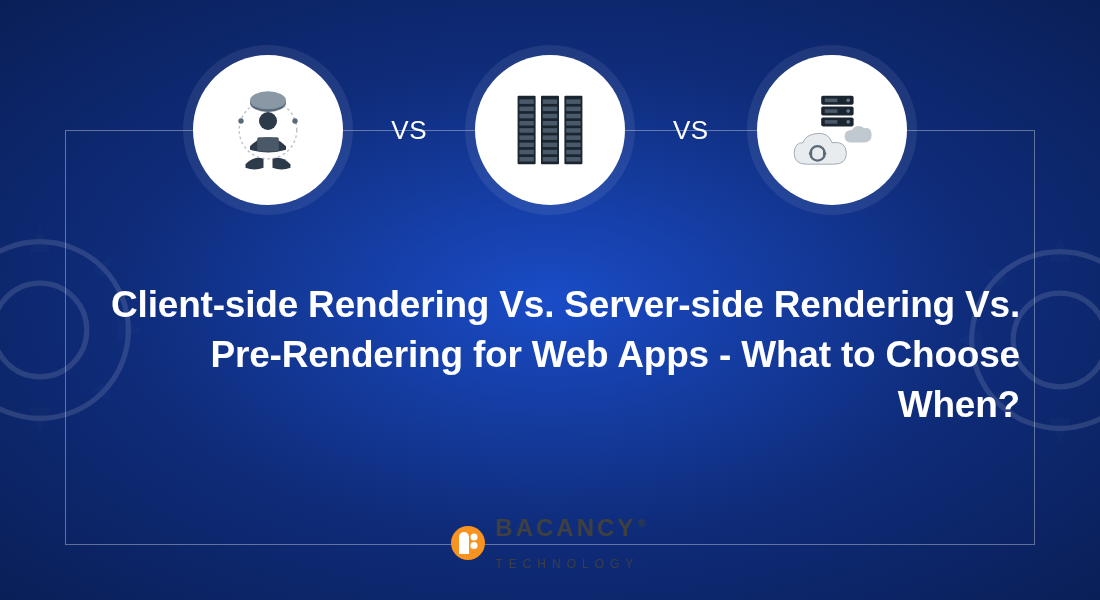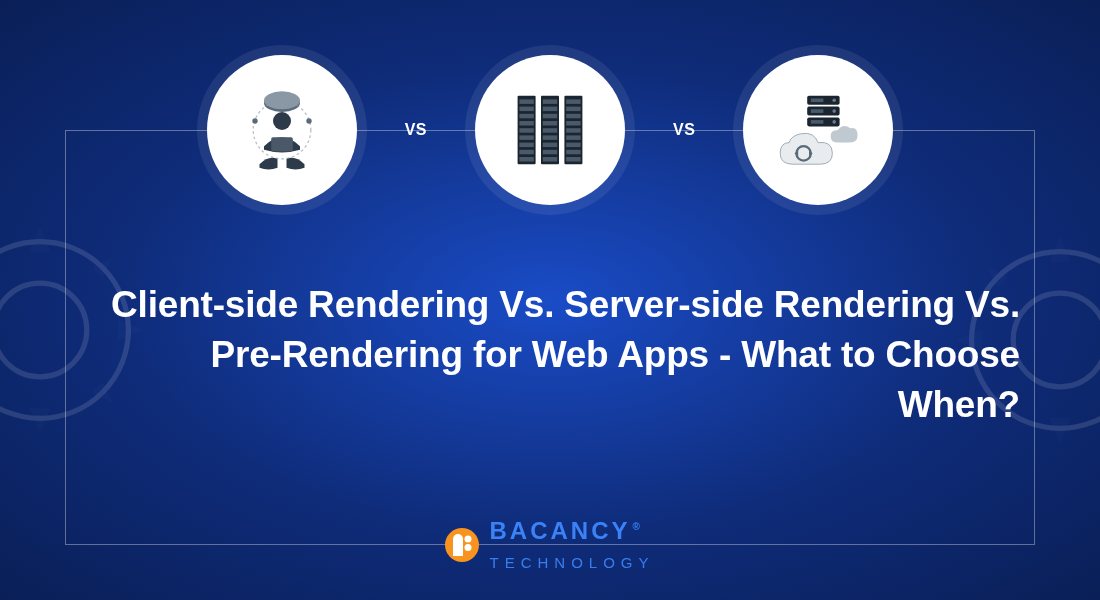--- a/index.html
+++ b/index.html
@@ -41,22 +41,22 @@
     width: 150px; height: 150px;
     border-radius: 50%;
     background: #ffffff;
     display: flex;
     align-items: center;
     justify-content: center;
     box-shadow: 0 0 0 10px rgba(255,255,255,0.08);
   }
   .vs {
     color: #ffffff;
-    font-weight: 700;
-    font-size: 16px;
+    font-weight: 400;
+    font-size: 26px;
     letter-spacing: 0.5px;
   }
   .circle svg { width: 90px; height: 90px; }
 
   .headline {
     position: absolute;
     top: 280px;
     left: 80px; right: 80px;
     text-align: right;
     color: #ffffff;
@@ -67,21 +67,21 @@
   }
 
   .logo-wrap {
     position: absolute;
     bottom: 30px;
     left: 0; right: 0;
     display: flex;
     align-items: center;
     justify-content: center;
     gap: 10px;
-    color: #3b82f6;
+    color: #404040;
   }
   .logo-mark {
     width: 34px; height: 34px;
     border-radius: 50%;
     background: #f7931e;
     position: relative;
     display: flex; align-items: center; justify-content: center;
   }
   .logo-mark::before {
     content: "";
@@ -96,21 +96,21 @@
     position: absolute;
     width: 10px; height: 10px;
     background: #ffffff;
     border-radius: 50%;
     right: 6px; top: 6px;
     box-shadow: 0 12px 0 0 #ffffff;
     transform: scale(0.7);
   }
   .logo-text { display: flex; flex-direction: column; line-height: 1; }
   .logo-name { font-size: 24px; font-weight: 700; letter-spacing: 3px; position: relative; }
-  .logo-tag { font-size: 15px; letter-spacing: 6px; margin-top: 12px; opacity: 0.95; }
+  .logo-tag { font-size: 12px; letter-spacing: 6px; margin-top: 18px; opacity: 0.95; }
   .logo-reg { font-size: 10px; vertical-align: super; margin-left: 2px; }
 </style>
 </head>
 <body>
 
 <svg class="gear gear-left" viewBox="0 0 100 100">
   <g>
     <circle cx="50" cy="50" r="18"></circle>
     <path d="M50 10 L54 20 L46 20 Z M50 90 L54 80 L46 80 Z M10 50 L20 46 L20 54 Z M90 50 L80 46 L80 54 Z M22 22 L30 26 L26 30 Z M78 78 L70 74 L74 70 Z M22 78 L26 70 L30 74 Z M78 22 L74 30 L70 26 Z" fill="rgba(255,255,255,0.12)" stroke="none"></path>
     <circle cx="50" cy="50" r="34"></circle>

